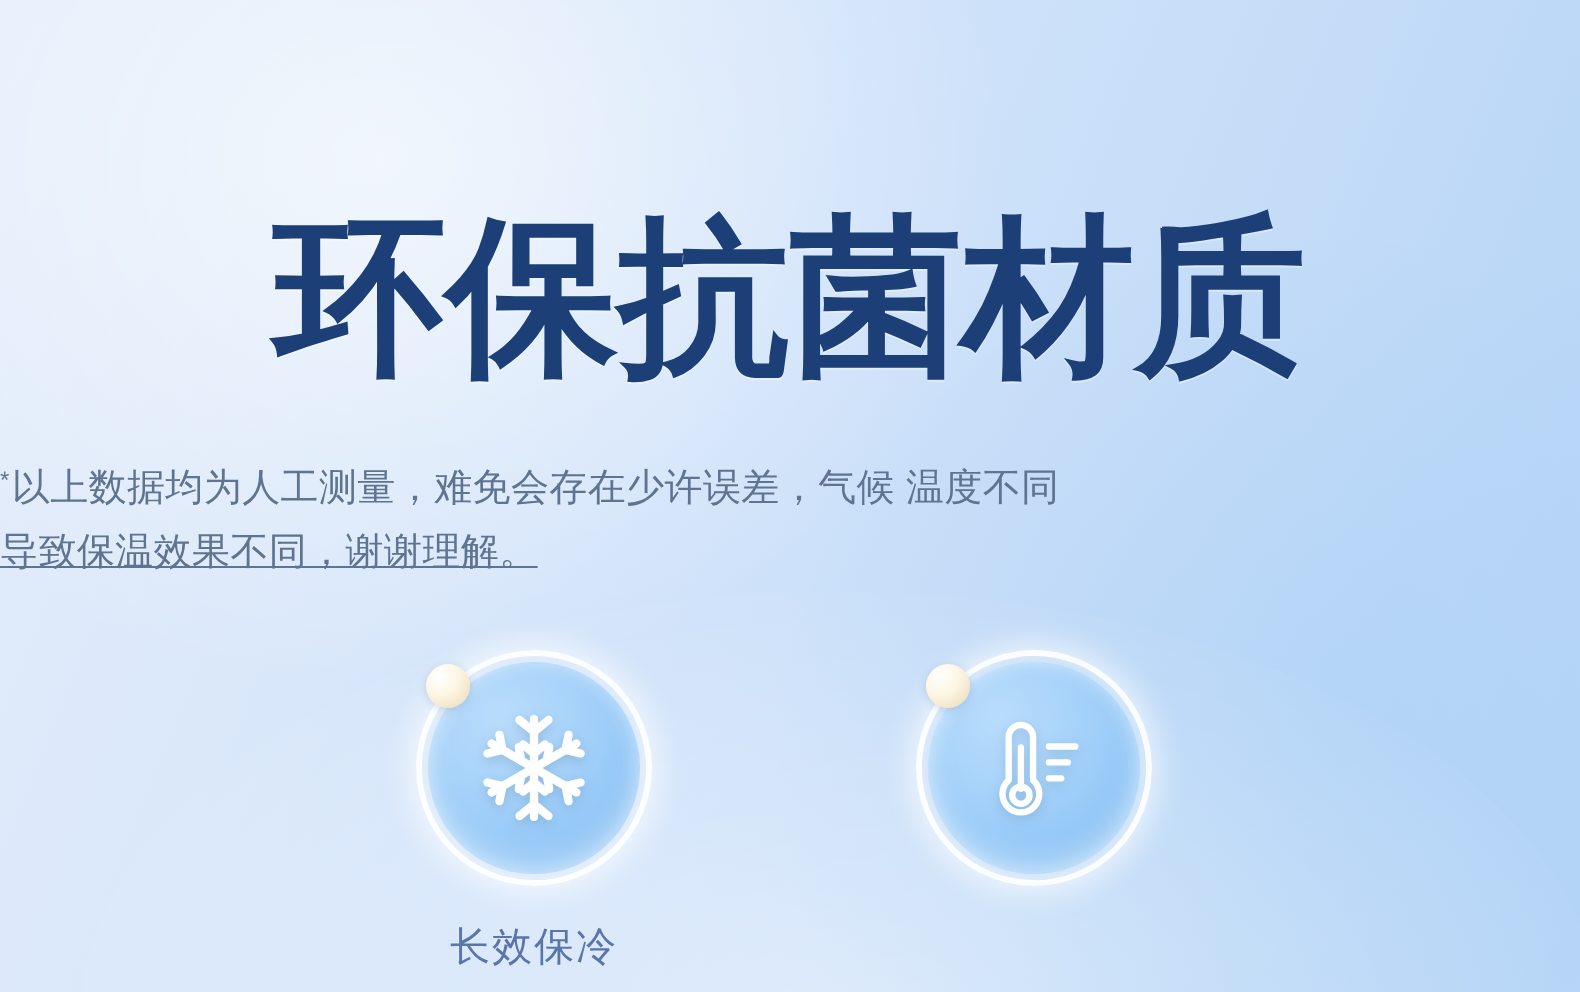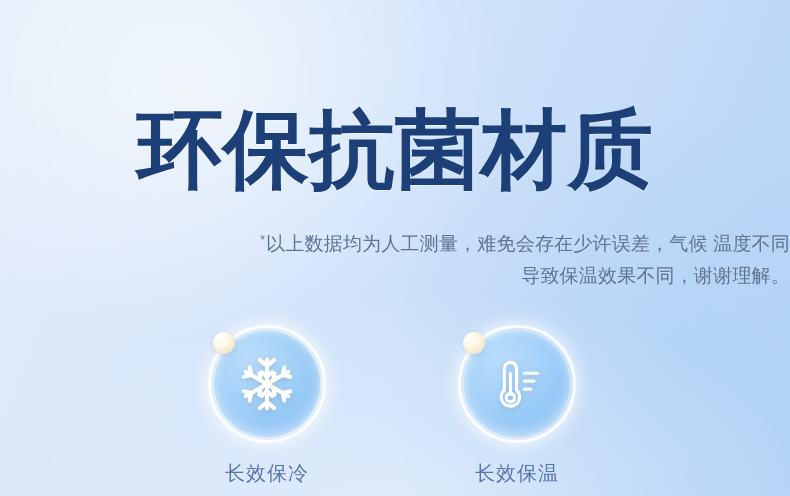--- a/index.html
+++ b/index.html
@@ -75,33 +75,34 @@
     white-space: nowrap;
     text-shadow: 0 1px 0 rgba(255,255,255,0.35);
   }
 
   
   .disclaimer {
     position: absolute;
     top: 224px;
     left: 0;
     width: 790px;
-    text-align: right;
+    text-align: left;
     color: #5f7490;
     font-size: 19px;
     line-height: 32px;
     letter-spacing: 0.2px;
   }
   .disclaimer .star {
     font-size: 12px;
     vertical-align: 6px;
     margin-right: 1px;
   }
   .disclaimer .line2 {
     display: block;
+    text-decoration: underline;
   }
 
   
   .features {
     position: absolute;
     top: 325px;
     left: 0;
     width: 790px;
     height: 170px;
   }
@@ -262,17 +263,16 @@
 
               <circle cx="25" cy="46.5" r="4.6" stroke-width="3.4"></circle>
 
               <line x1="40" y1="20.5" x2="54" y2="20.5" stroke-width="3.4"></line>
               <line x1="40" y1="29" x2="50" y2="29" stroke-width="3.4"></line>
               <line x1="40" y1="37.5" x2="46.5" y2="37.5" stroke-width="3.4"></line>
             </g>
           </svg>
         </div>
       </div>
-      <div class="feature-label">长效保温</div>
     </div>
 
   </div>
 </div>
 
 </body></html>

